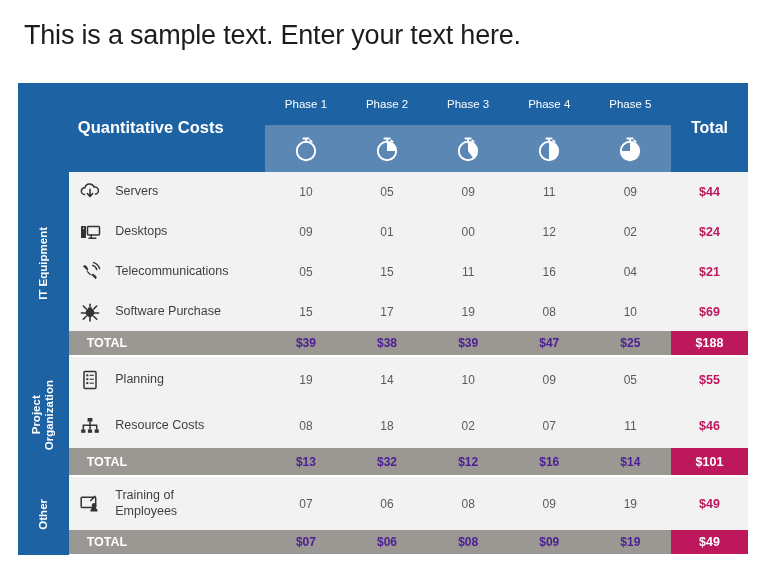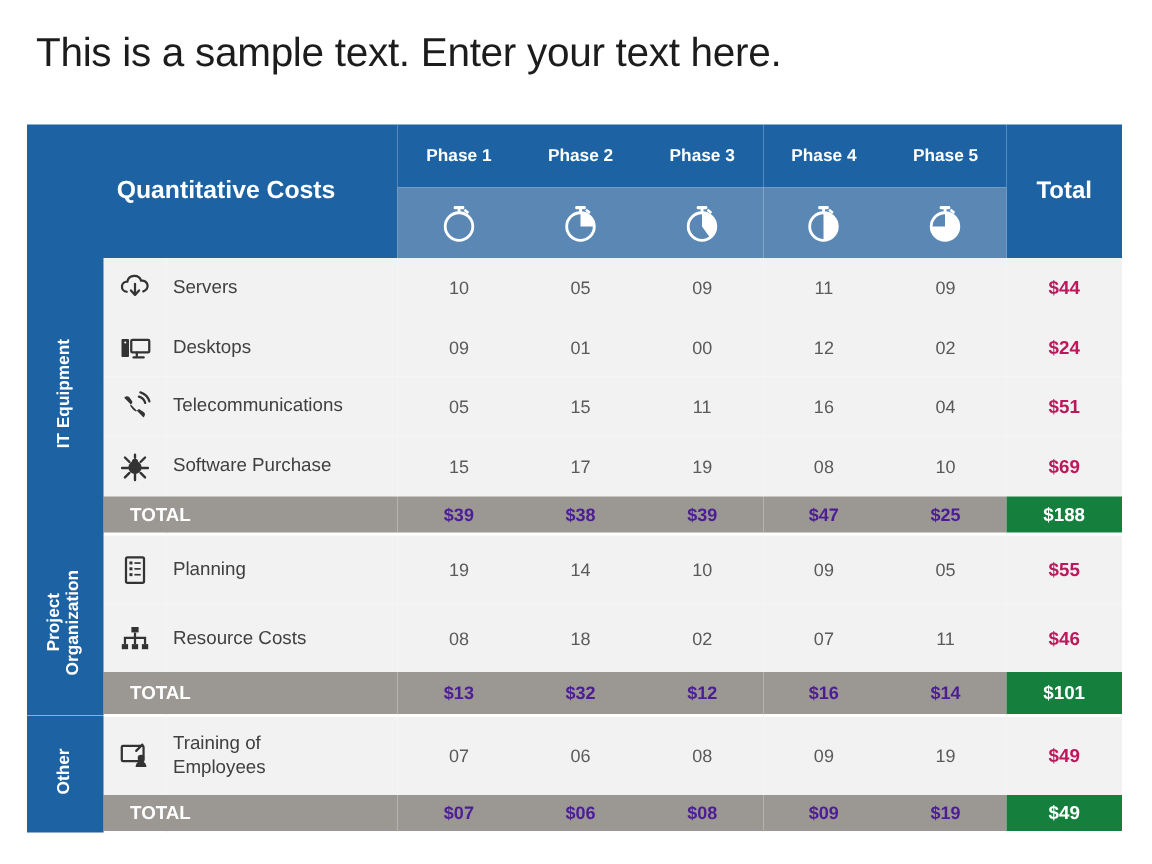--- a/index.html
+++ b/index.html
@@ -63,21 +63,21 @@
     font-weight: bold;
     text-align: center;
     padding-left: 18px !important;
     vertical-align: middle;
     border-right: 2px solid #ffffff;
   }
   .hdr-phase {
     background: #1d63a4;
     color: #ffffff;
     font-size: 11.5px;
-    font-weight: bold;
+    font-weight: normal;
     text-align: center;
     vertical-align: middle;
     height: 42px;
     border-right: 2px solid #ffffff;
     border-bottom: 2px solid #ffffff;
   }
   .hdr-icon {
     background: #5a87b4;
     text-align: center;
     vertical-align: middle;
@@ -166,21 +166,21 @@
   .total-num {
     background: #9b9793;
     color: #4c1d95;
     font-size: 12px;
     font-weight: bold;
     text-align: center;
     vertical-align: middle;
     border-right: 2px solid #ffffff;
   }
   .total-grand {
-    background: #15803d;
+    background: #be185d;
     color: #ffffff;
     font-size: 12.5px;
     font-weight: bold;
     text-align: center;
     vertical-align: middle;
   }
 
   .ico { display: block; margin: 0 auto; }
 </style>
 </head>
@@ -297,21 +297,21 @@
               <path d="M4.8 6.1c1.8-1.6 3-1 3.8.2l1.4 2.1c.5.8.3 1.3-.4 1.9l-.9.8c.9 2 2.2 3.4 4 4.3l.8-.9c.6-.7 1.1-.9 1.9-.4l2.1 1.4c1.2.8 1.8 2 .2 3.8" fill="#333333"></path>
               <path d="M14.6 5.4a6 6 0 0 1 4.2 4.2M15.6 2.6a9 9 0 0 1 6 6" stroke="#333333" fill="none" stroke-width="1.5" stroke-linecap="round"></path>
             </svg>
           </td>
           <td class="cell-label">Telecommunications</td>
           <td class="cell-num">05</td>
           <td class="cell-num">15</td>
           <td class="cell-num">11</td>
           <td class="cell-num">16</td>
           <td class="cell-num">04</td>
-          <td class="cell-rowtotal">$51</td>
+          <td class="cell-rowtotal">$21</td>
         </tr>
         <tr>
           <td class="cell-icon">
             <svg class="ico" width="24" height="24" viewBox="0 0 24 24">
               <circle cx="12" cy="12.6" r="4.4" fill="#333333"></circle>
               <circle cx="12" cy="9" r="2.1" fill="#333333"></circle>
               <g stroke="#333333" stroke-width="1.6" stroke-linecap="round">
                 <path d="M12 17v4M12 4.2v2M7.6 13H3.4M20.6 13h-4.2M8.3 9 5.3 6M18.7 6l-3 3M8.3 16.3l-3 3M18.7 19.3l-3-3"></path>
               </g>
             </svg>

